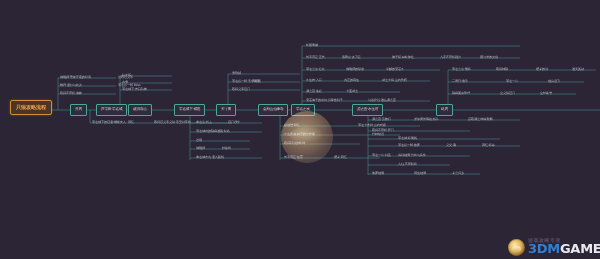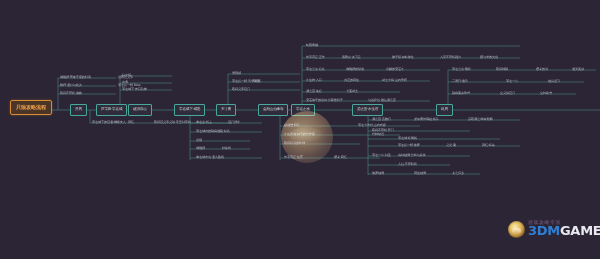--- a/index.html
+++ b/index.html
@@ -48,21 +48,21 @@
     mix-blend-mode:screen;
     pointer-events:none;
   }
   .watermark:after{
     content:"";position:absolute;left:18%;top:30%;width:64%;height:34%;
     border-radius:50%;
     background:radial-gradient(ellipse at 40% 40%, rgba(255,232,170,.55), rgba(180,140,80,0) 70%);
   }
 
   
-  .brand{position:absolute;left:508px;top:218px;width:88px;height:22px;}
+  .brand{position:absolute;left:508px;top:236px;width:88px;height:22px;}
   .brand-mark{position:absolute;left:0;top:3px;width:17px;height:17px;border-radius:50%;
     background:radial-gradient(circle at 40% 35%, #ffe9a8 0%, #e0b75c 40%, #9c6f2e 75%, #5d4320 100%);
     box-shadow:0 0 2px rgba(0,0,0,.6) inset;}
   .brand-mark:before{content:"";position:absolute;left:22%;top:40%;width:56%;height:34%;
     border-radius:50% 50% 45% 45%;background:linear-gradient(#fff6dd,#d8ab55);opacity:.9;}
   .brand-top{position:absolute;left:20px;top:1px;font-size:5px;color:#7a5f7e;letter-spacing:.5px;}
   .brand-3dm{position:absolute;left:20px;top:6px;font-size:13px;font-weight:bold;color:#2f7fd4;
     letter-spacing:-.3px;line-height:13px;}
   .brand-game{position:absolute;left:52px;top:6px;font-size:13px;font-weight:bold;color:#e8e8ee;
     letter-spacing:-.3px;line-height:13px;}

